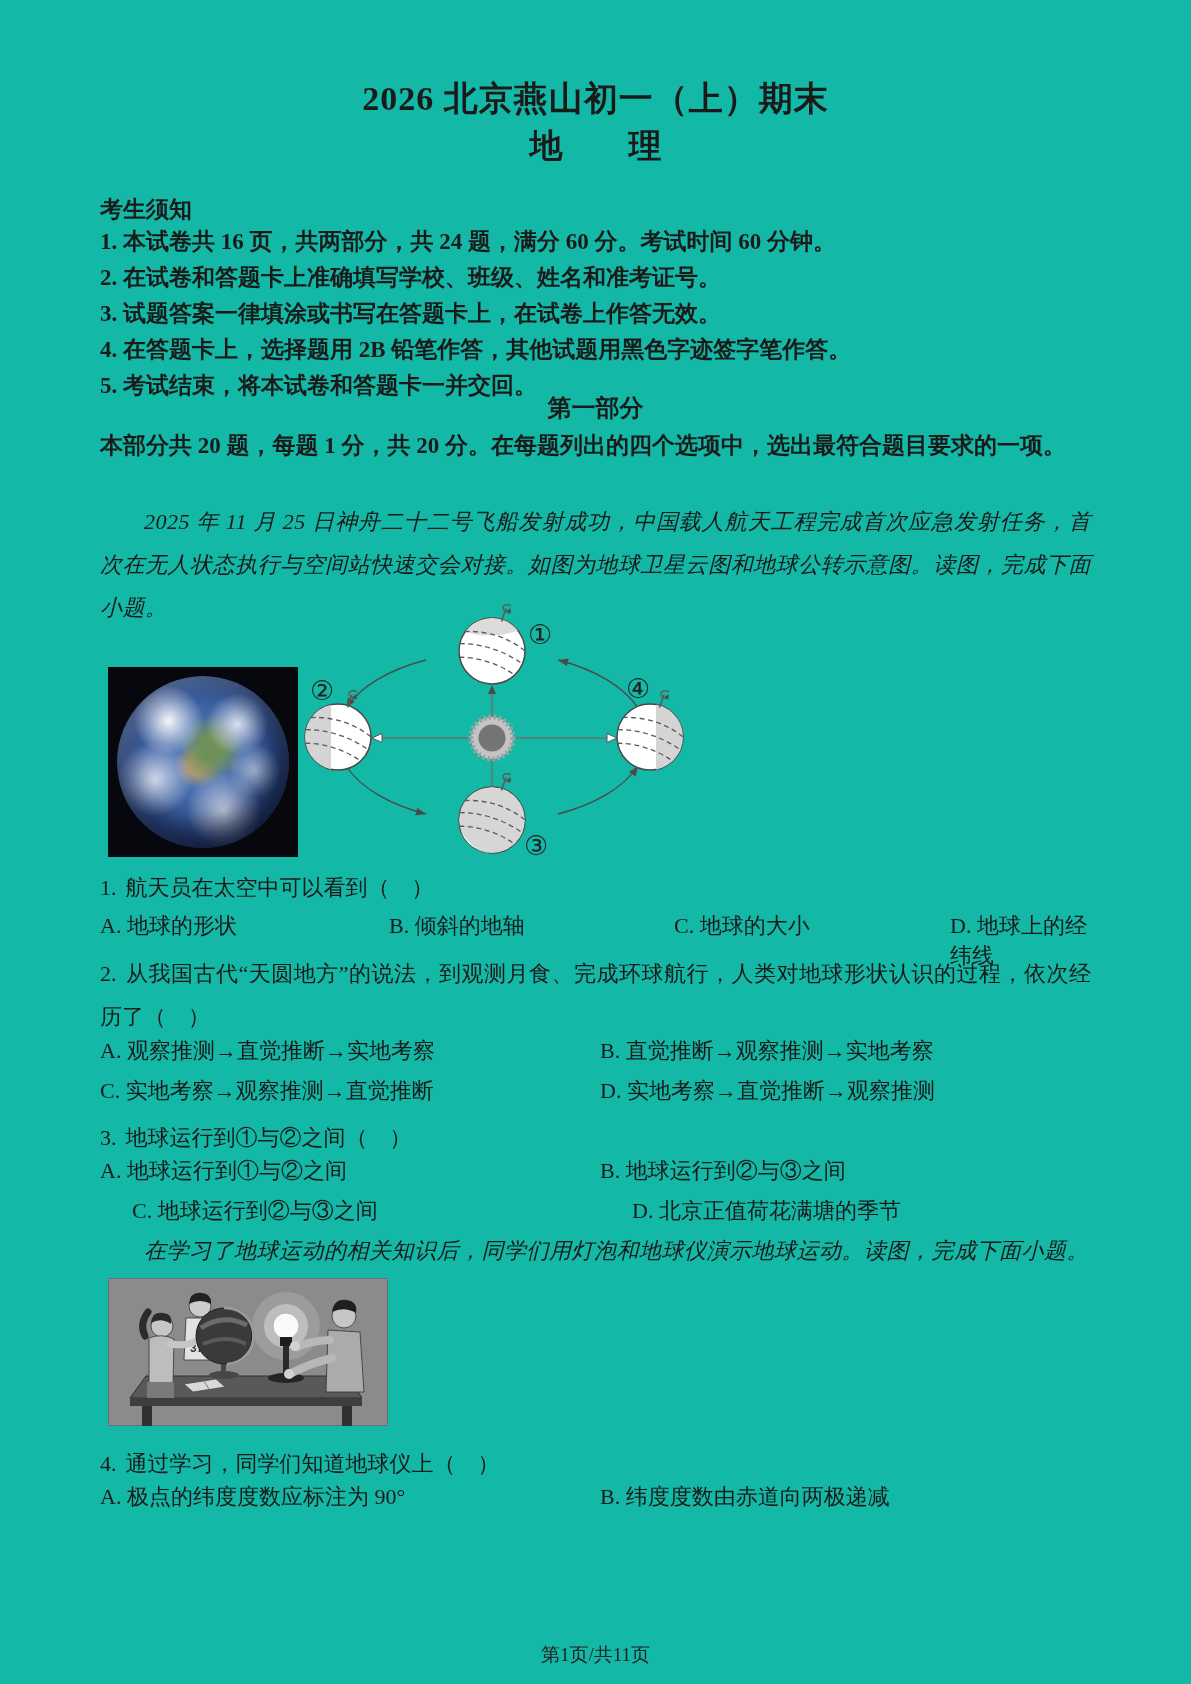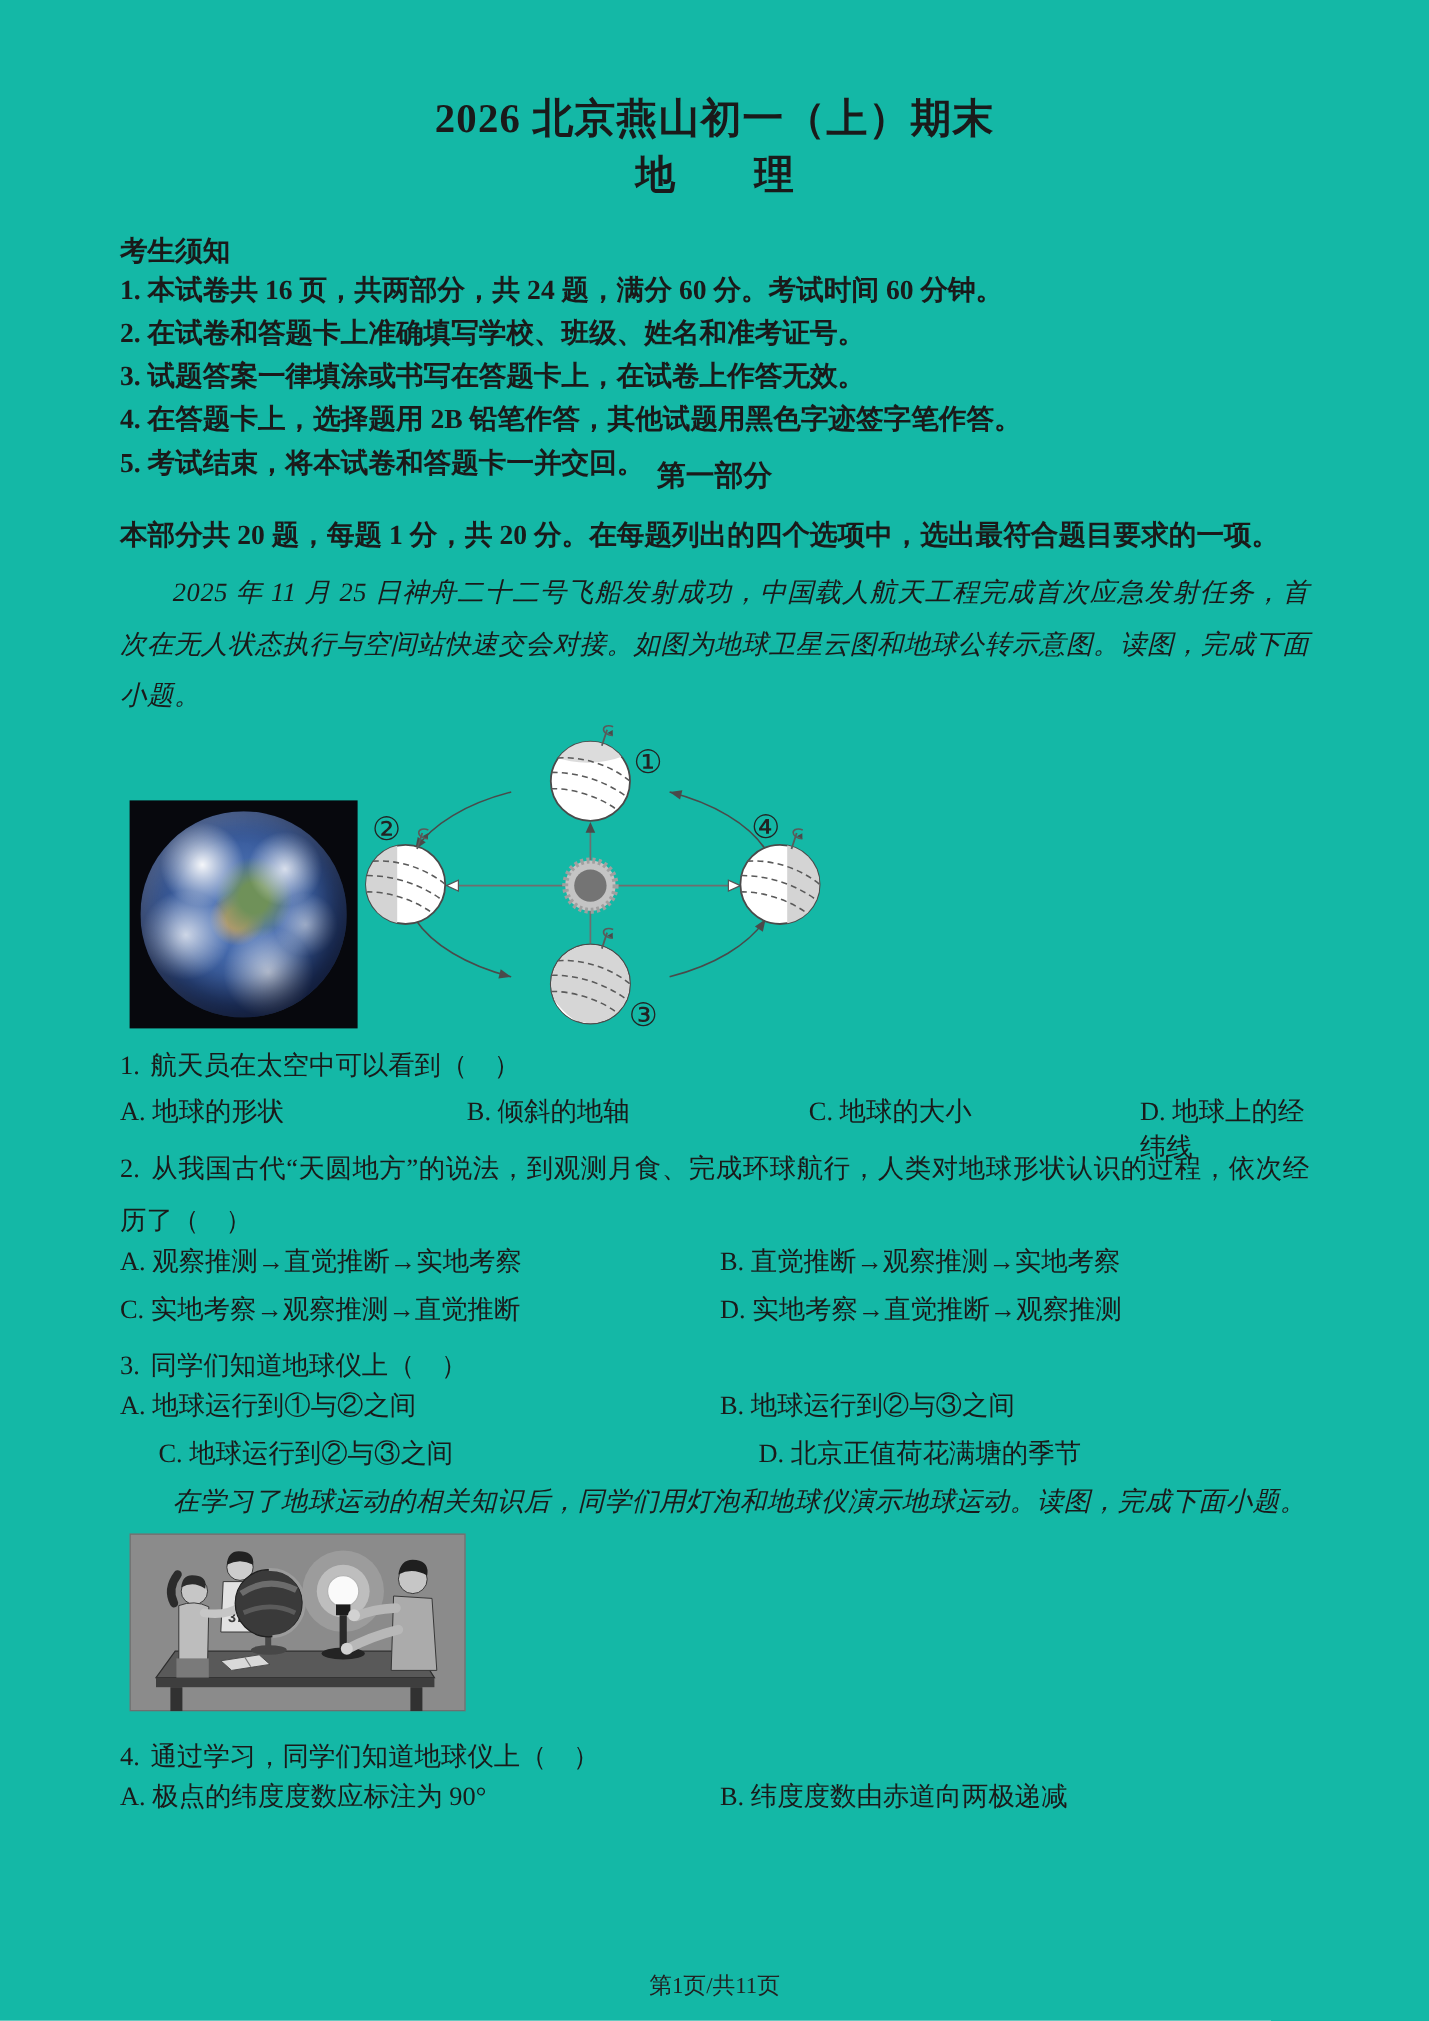--- a/index.html
+++ b/index.html
@@ -5,25 +5,25 @@
   html,body{margin:0;padding:0;background:#e8e8e8;}
   .page{position:relative;width:1191px;height:1684px;background:#14b8a6;margin:0 auto;
         font-family:"Liberation Serif","DejaVu Serif",serif;color:#1a1a1a;overflow:hidden;}
   .abs{position:absolute;}
   .center{left:0;width:1191px;text-align:center;}
   .title{top:76px;font-size:34px;font-weight:700;letter-spacing:1px;}
   .subject{top:124px;font-size:33px;font-weight:700;}
   .notice-h{top:194px;left:100px;font-size:23px;font-weight:700;}
   .notice-items{top:224px;left:100px;width:991px;font-size:23px;font-weight:700;line-height:36px;}
   .notice-items div{white-space:nowrap;}
-  .part-h{top:380px;font-size:24px;font-weight:700;}
+  .part-h{top:392px;font-size:24px;font-weight:700;}
   .intro{top:428px;left:100px;width:991px;font-size:23px;font-weight:700;line-height:36px;text-align:justify;}
   .passage{left:100px;width:991px;font-size:22px;text-align:justify;text-indent:2em;
            font-style:italic;letter-spacing:0.5px;}
-  .p1{top:472px;line-height:43px;font-family:Liberation Serif, serif;}
+  .p1{top:500px;line-height:43px;font-family:Liberation Serif, serif;}
   .p2{top:1236px;line-height:30px;}
   .figure1{top:572px;left:100px;width:991px;height:292px;}
   .earth-photo{left:8px;top:95px;width:190px;height:190px;background:#07080d;overflow:hidden;}
   .earth-photo .sphere{position:absolute;left:9px;top:9px;width:172px;height:172px;border-radius:50%;
     background:
       radial-gradient(circle at 30% 26%, rgba(255,255,255,0.95), rgba(255,255,255,0) 20%),
       radial-gradient(circle at 70% 28%, rgba(255,255,255,0.8), rgba(255,255,255,0) 18%),
       radial-gradient(circle at 22% 60%, rgba(255,255,255,0.75), rgba(255,255,255,0) 22%),
       radial-gradient(circle at 62% 78%, rgba(255,255,255,0.7), rgba(255,255,255,0) 22%),
       radial-gradient(circle at 80% 55%, rgba(255,255,255,0.55), rgba(255,255,255,0) 16%),
@@ -199,21 +199,21 @@
   <div class="abs optrow optrow2 q2o1">
     <span>A. 观察推测→直觉推断→实地考察</span>
     <span>B. 直觉推断→观察推测→实地考察</span>
   </div>
   <div class="abs optrow optrow2 q2o2">
     <span>C. 实地考察→观察推测→直觉推断</span>
     <span>D. 实地考察→直觉推断→观察推测</span>
   </div>
 
   <div class="abs qstem q3s">
-    <span class="qnum">3.</span><span>同学们知道地球仪上（　）</span>
+    <span class="qnum">3.</span><span>地球运行到①与②之间（　）</span>
   </div>
   <div class="abs optrow optrow2 q3o1">
     <span>A. 地球运行到①与②之间</span>
     <span>B. 地球运行到②与③之间</span>
   </div>
   <div class="abs optrow optrow2 q3o2">
     <span>C. 地球运行到②与③之间</span>
     <span>D. 北京正值荷花满塘的季节</span>
   </div>
 

